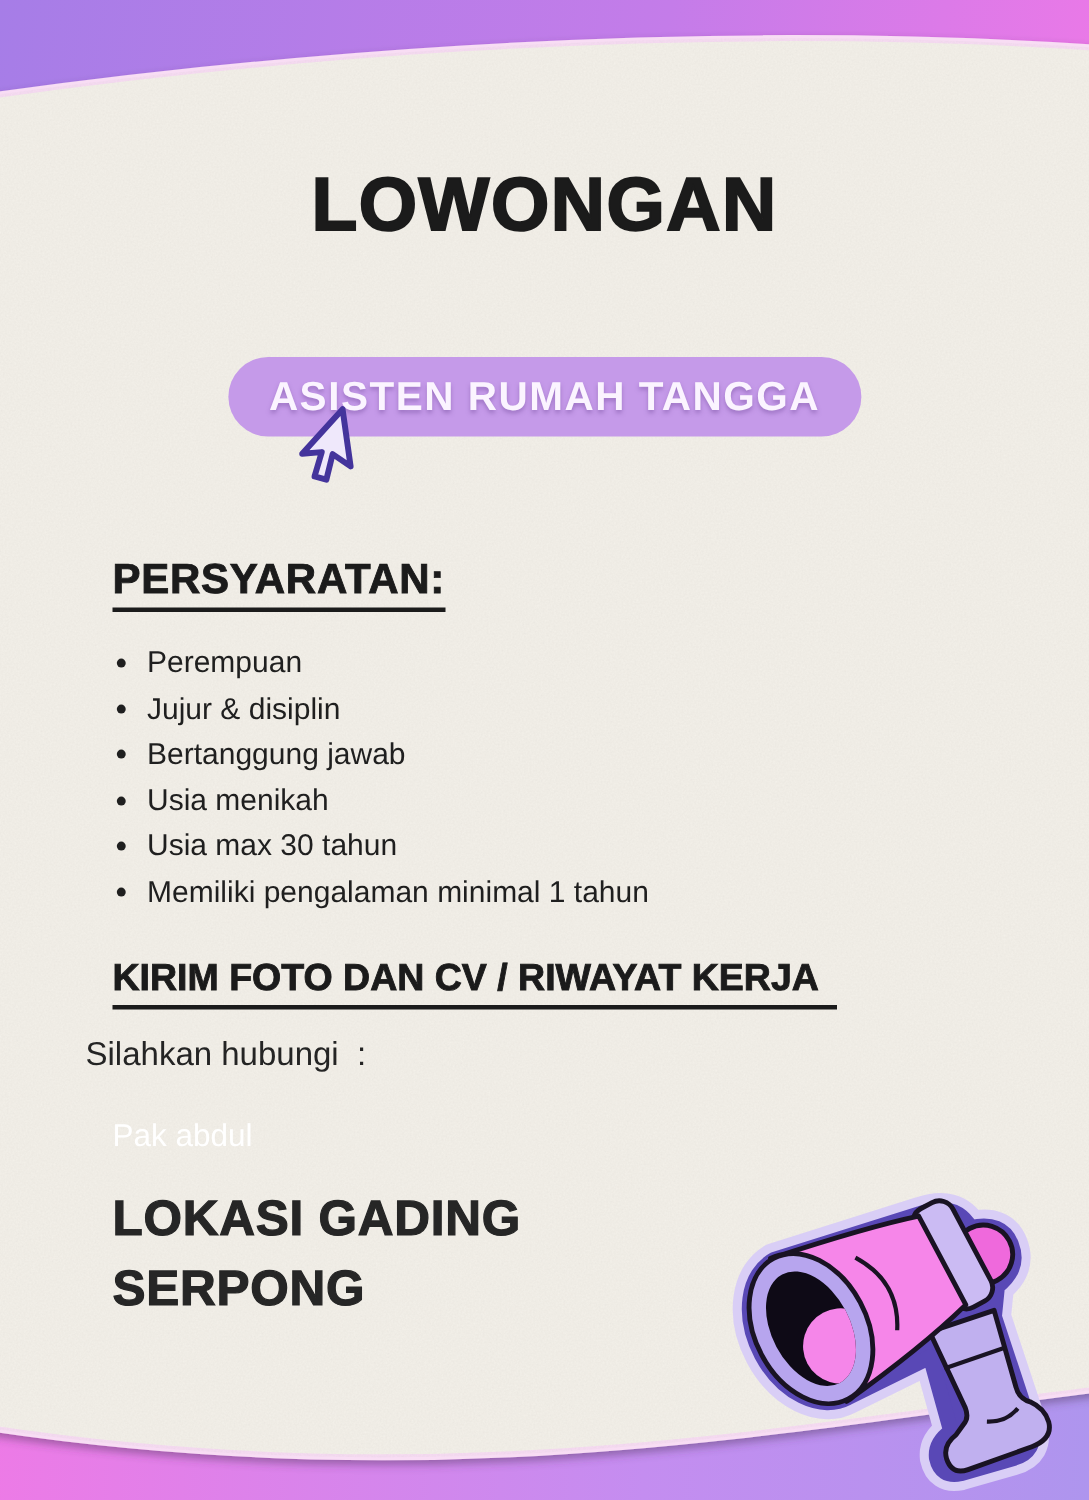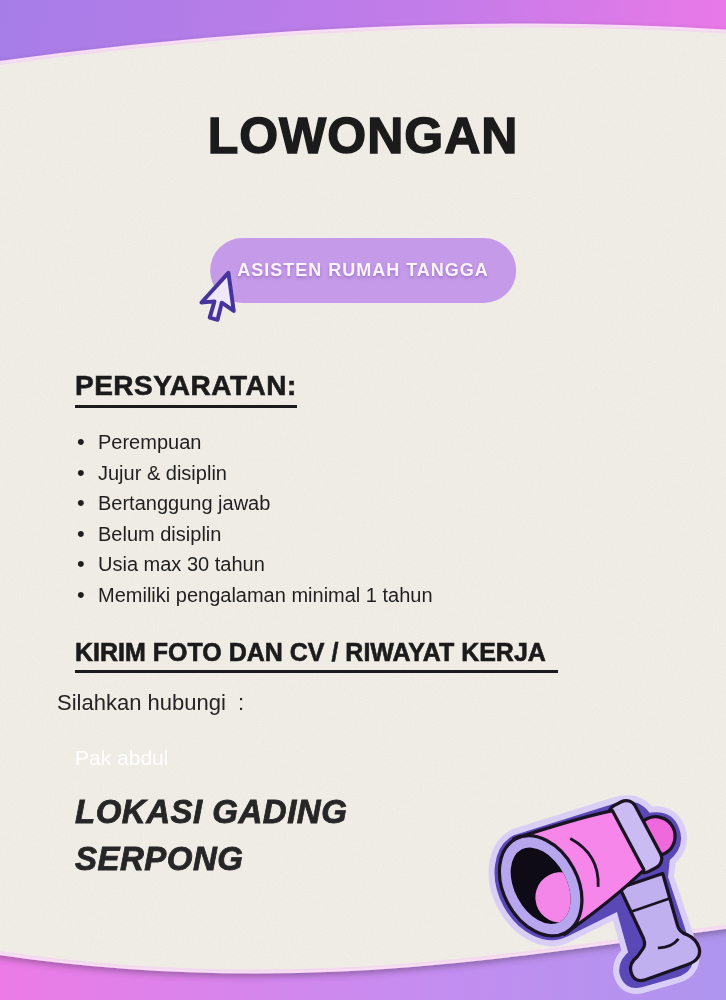--- a/index.html
+++ b/index.html
@@ -28,22 +28,22 @@
     font-size:50px;line-height:57px;font-weight:800;
     letter-spacing:1px;color:#1b1b1b;
     -webkit-text-stroke:1.4px #1b1b1b;
   }
   .title span{display:block;}
 
   .badge{
     position:absolute;top:238px;left:50%;transform:translateX(-50%);
     background:#c59ae9;
     border-radius:34px;
-    padding:22px 27px;
-    font-size:18px;font-weight:700;letter-spacing:1px;
+    padding:11px 27px;
+    font-size:27px;font-weight:700;letter-spacing:1px;
     color:#fbf4ff;
     text-shadow:0 2px 3px rgba(125,85,165,0.55);
     white-space:nowrap;
   }
 
   .cursor-icon{
     position:absolute;left:183px;top:270px;width:56px;height:60px;
     transform:rotate(-8deg);
     overflow:visible;
   }
@@ -75,21 +75,21 @@
   .contact-label{
     position:absolute;left:57px;top:690px;margin:0;
     font-size:22px;white-space:pre;color:#242424;
   }
   .contact-name{
     position:absolute;left:75px;top:746px;margin:0;
     font-size:21px;color:#ffffff;
   }
   .location{
     position:absolute;left:75px;top:788px;margin:0;width:330px;
-    font-size:33px;line-height:47px;font-weight:800;font-style:italic;
+    font-size:33px;line-height:47px;font-weight:800;
     color:#262626;letter-spacing:0.5px;
     -webkit-text-stroke:0.8px #262626;
   }
 
   .megaphone-icon{
     position:absolute;left:494px;top:770px;width:228px;height:242px;
     overflow:visible;
   }
 </style>
 </head>
@@ -129,21 +129,21 @@
     <svg class="cursor-icon" viewBox="0 0 24 24" aria-hidden="true">
       <path d="M21,1.5 L21,18 L16.4,13.8 L13.6,20.8 L10.4,19.4 L13.4,12.8 L7.8,12.5 Z" fill="#efe8fb" stroke="#44349c" stroke-width="1.7" stroke-linejoin="round"></path>
     </svg>
 
     <section class="requirements">
       <h2 class="sec-heading">PERSYARATAN:</h2>
       <ul class="req-list">
         <li>Perempuan</li>
         <li>Jujur &amp; disiplin</li>
         <li>Bertanggung jawab</li>
-        <li>Belum disiplin</li>
+        <li>Usia menikah</li>
         <li>Usia max 30 tahun</li>
         <li>Memiliki pengalaman minimal 1 tahun</li>
       </ul>
     </section>
 
     <section class="cta">
       <h2 class="sec-heading">KIRIM FOTO DAN CV / RIWAYAT KERJA</h2>
     </section>
 
     <p class="contact-label">Silahkan hubungi  :</p>

